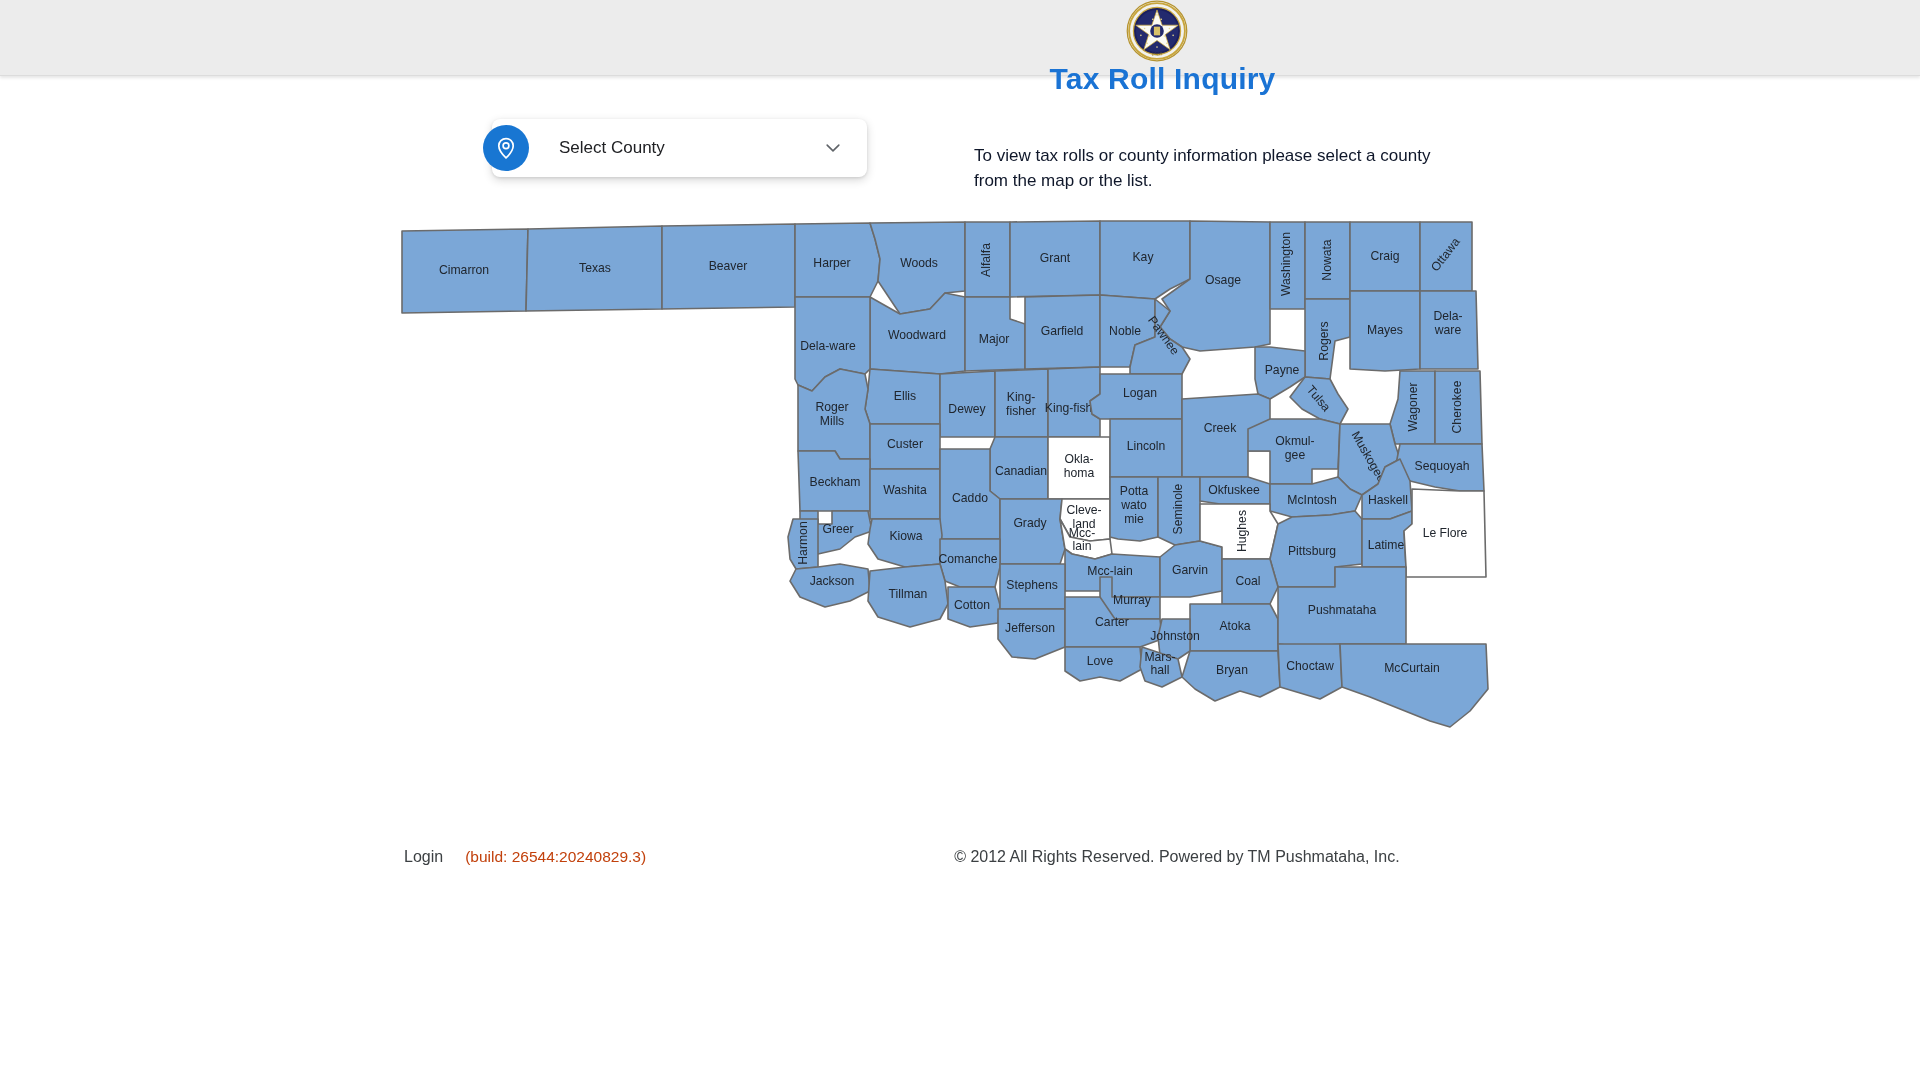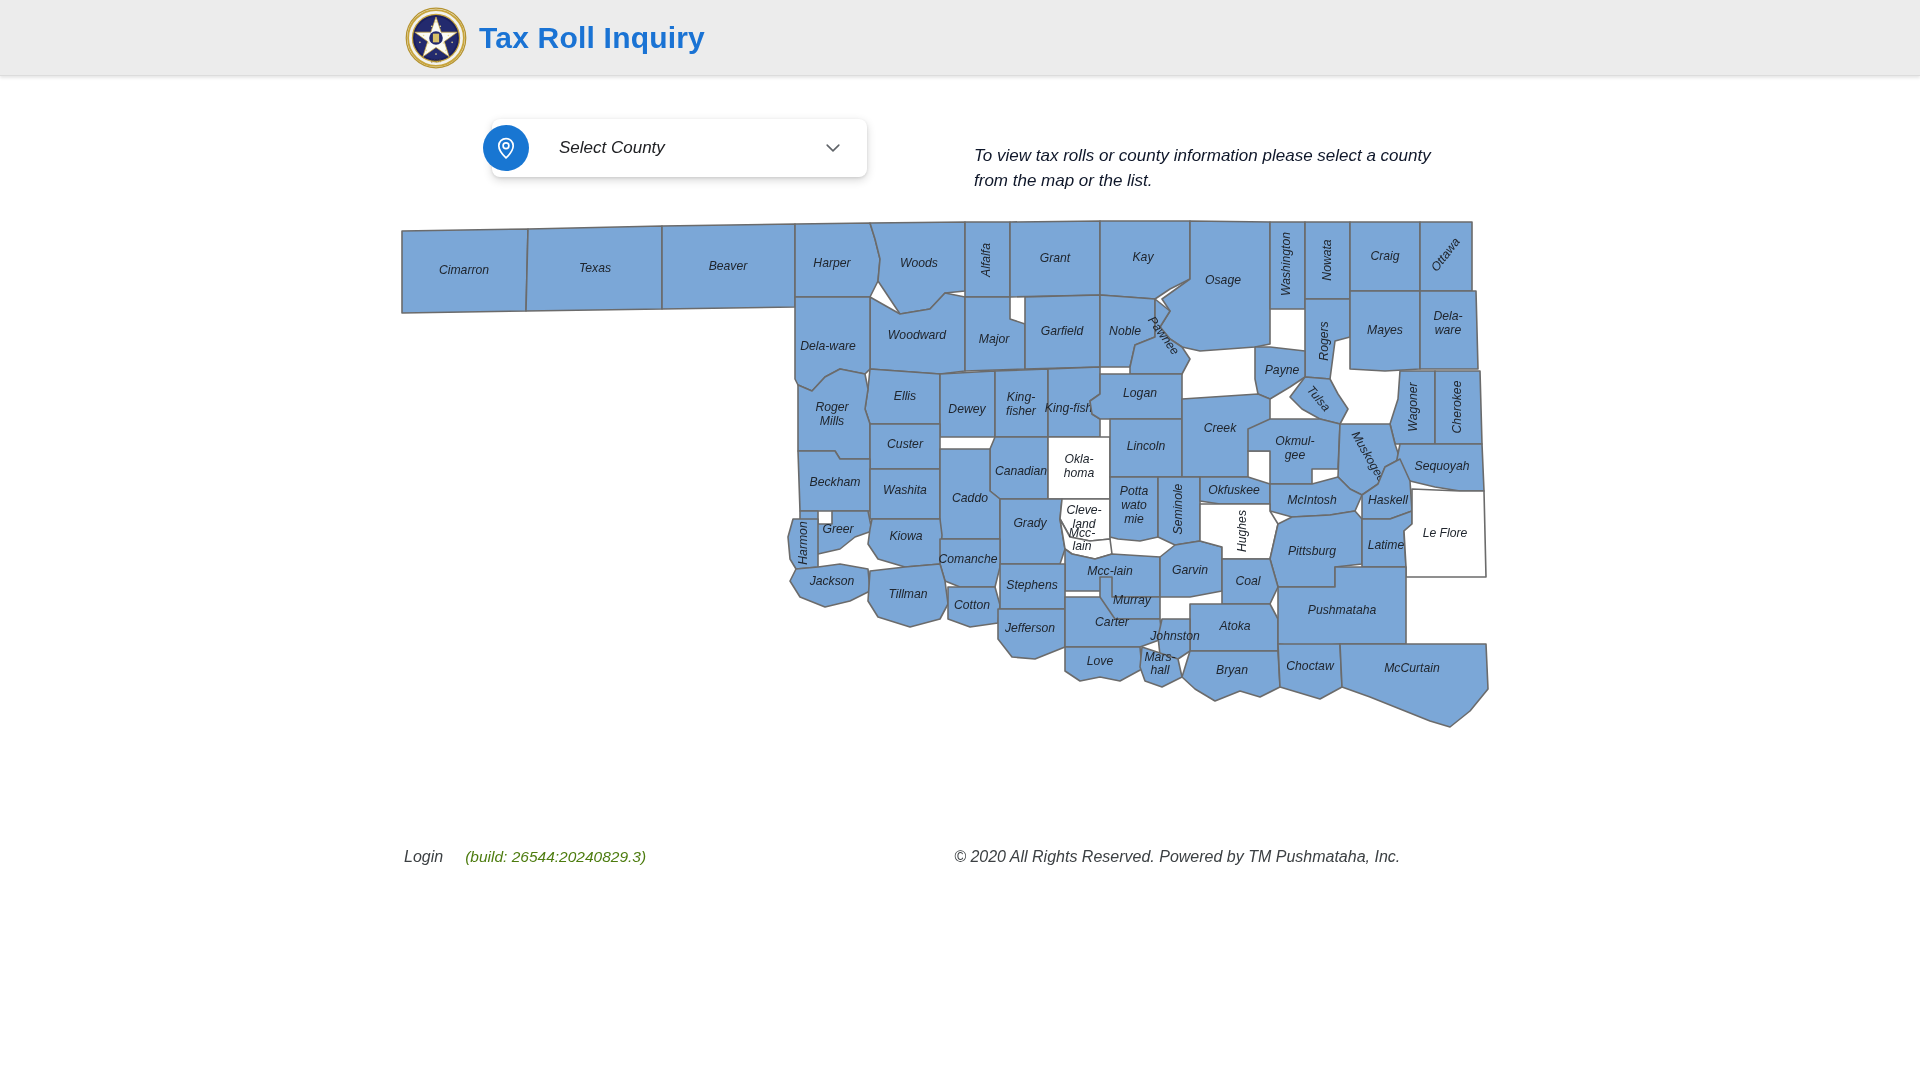--- a/index.html
+++ b/index.html
@@ -15,39 +15,39 @@
   #app-header {
     height: 76px;
     background: #ececec;
     border-bottom: 1px solid #dcdcdc;
     box-shadow: 0 2px 3px rgba(0,0,0,0.10);
     display: flex;
     align-items: center;
     padding-left: 405px;
     position: relative;
     z-index: 5;
+    flex-direction: column;
   }
   #state-seal-icon {
     width: 62px; height: 62px;
     flex: 0 0 62px;
     margin-right: 12px;
   }
   #app-title {
     font-size: 30px;
     font-weight: bold;
     color: #1a73d4;
     letter-spacing: 0.2px;
     white-space: nowrap;
   }
 
   
   #main-content {
     position: relative;
     width: 1516px;
-    font-style: italic;
   }
 
   #controls-row {
     display: flex;
     align-items: flex-start;
     padding-top: 43px;
   }
 
   #county-select {
     position: relative;
@@ -134,21 +134,21 @@
     font-size: 16px;
   }
   #footer-left { margin-left: 404px; display: flex; align-items: baseline; }
   #login-link {
     color: #3c4043;
     text-decoration: none;
     cursor: pointer;
   }
   #build-version {
     margin-left: 22px;
-    color: #4d7c0f;
+    color: #c2410c;
     font-size: 15.5px;
   }
   #footer-right {
     margin-left: 308px;
     color: #3c4043;
   }
   #tm-link { color: #3c4043; text-decoration: none; cursor: pointer; }
 </style>
 </head>
 <body>
@@ -541,17 +541,17 @@
 
     </svg>
   </div>
 
   <div id="app-footer">
     <div id="footer-left">
       <a id="login-link" href="#">Login</a>
       <span id="build-version">(build: 26544:20240829.3)</span>
     </div>
     <div id="footer-right">
-      <span>© 2020 All Rights Reserved. Powered by </span><a id="tm-link" href="#">TM Pushmataha, Inc.</a>
+      <span>© 2012 All Rights Reserved. Powered by </span><a id="tm-link" href="#">TM Pushmataha, Inc.</a>
     </div>
   </div>
 
 </div>
 
 </body></html>

